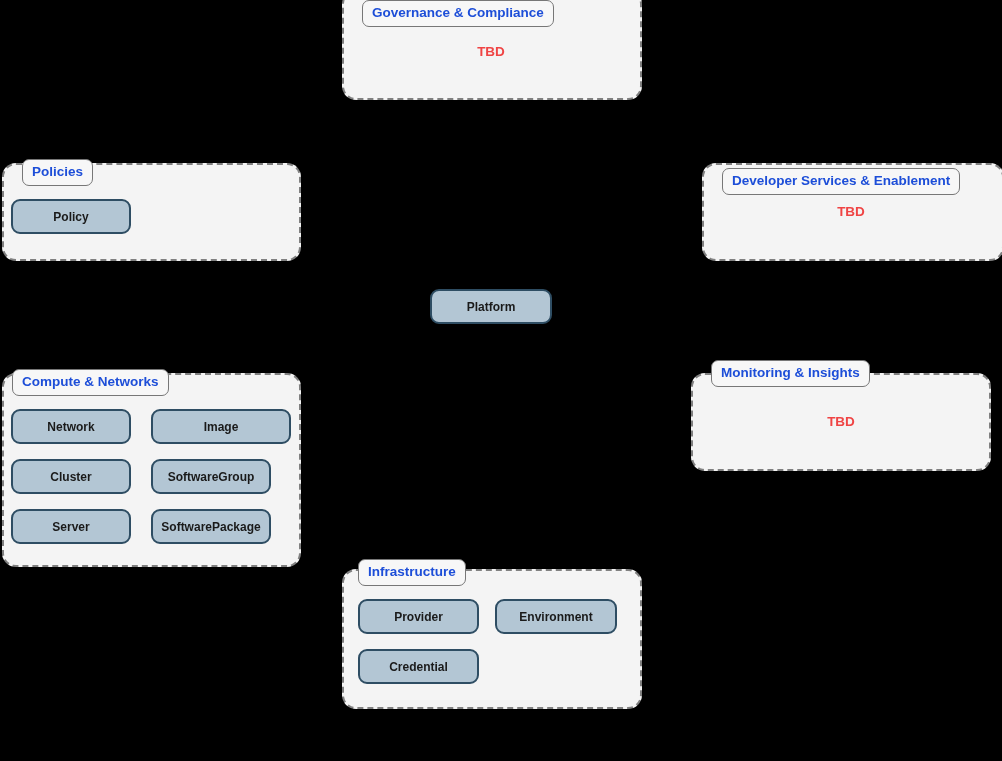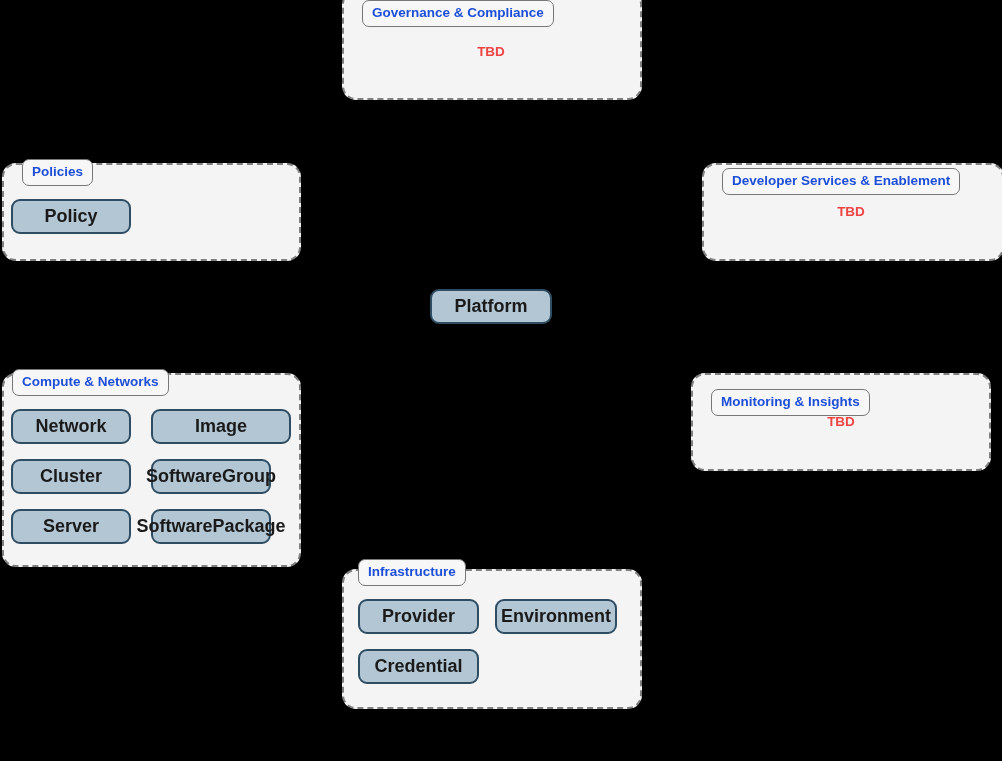--- a/index.html
+++ b/index.html
@@ -56,21 +56,21 @@
   }
 
   
   .node {
     position: absolute;
     box-sizing: border-box;
     background: #b3c6d4;
     border: 2.5px solid #2e4d63;
     border-radius: 9px;
     color: #1a1a1a;
-    font-size: 18px;
+    font-size: 12px;
     font-weight: bold;
     display: flex;
     align-items: center;
     justify-content: center;
     white-space: nowrap;
     z-index: 3;
   }
 </style>
 </head>
 <body>
@@ -111,21 +111,21 @@
     <span>SoftwareGroup</span>
   </div>
   <div class="node" style="left:11px; top:509px; width:120px; height:35px;">
     <span>Server</span>
   </div>
   <div class="node" style="left:151px; top:509px; width:120px; height:35px;">
     <span>SoftwarePackage</span>
   </div>
 
   <div class="group" style="left:691px; top:373px; width:300px; height:98px;"></div>
-  <div class="group-label" style="left:711px; top:389px;">Monitoring &amp; Insights</div>
+  <div class="group-label" style="left:711px; top:360px;">Monitoring &amp; Insights</div>
   <div class="tbd" style="left:841px; top:414px;">TBD</div>
 
   <div class="group" style="left:342px; top:569px; width:300px; height:140px;"></div>
   <div class="group-label" style="left:358px; top:559px;">Infrastructure</div>
 
   <div class="node" style="left:495px; top:599px; width:122px; height:35px;">
     <span>Environment</span>
   </div>
   <div class="node" style="left:358px; top:599px; width:121px; height:35px;">
     <span>Provider</span>

